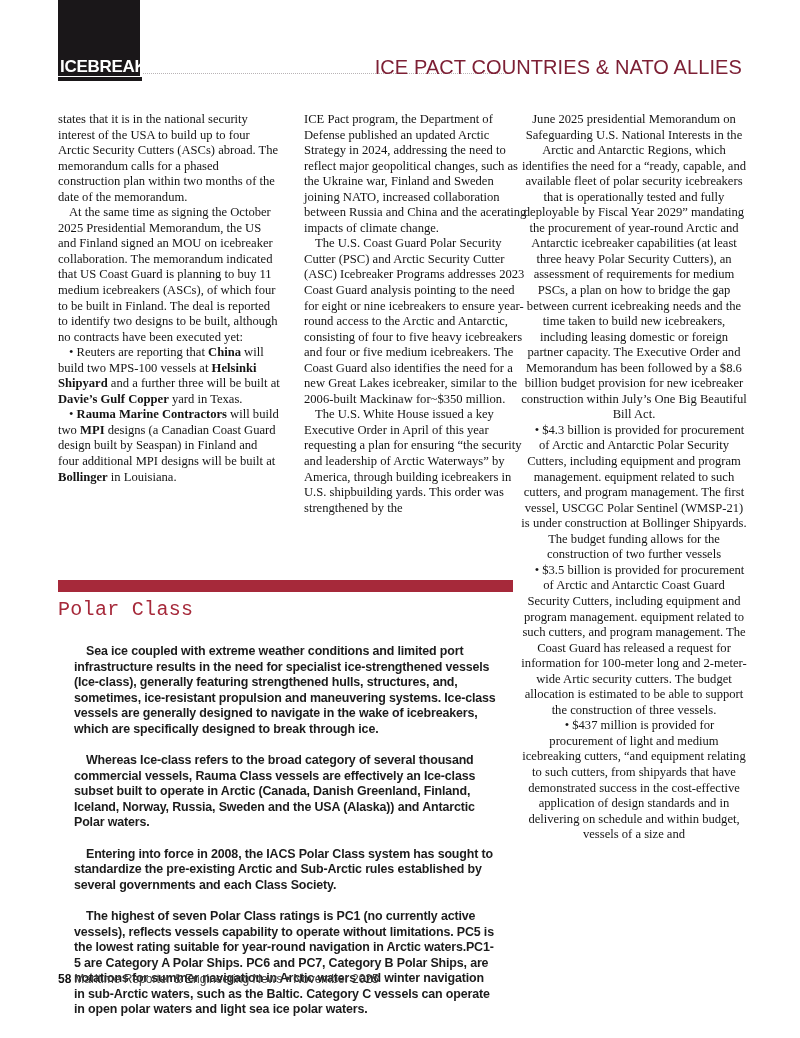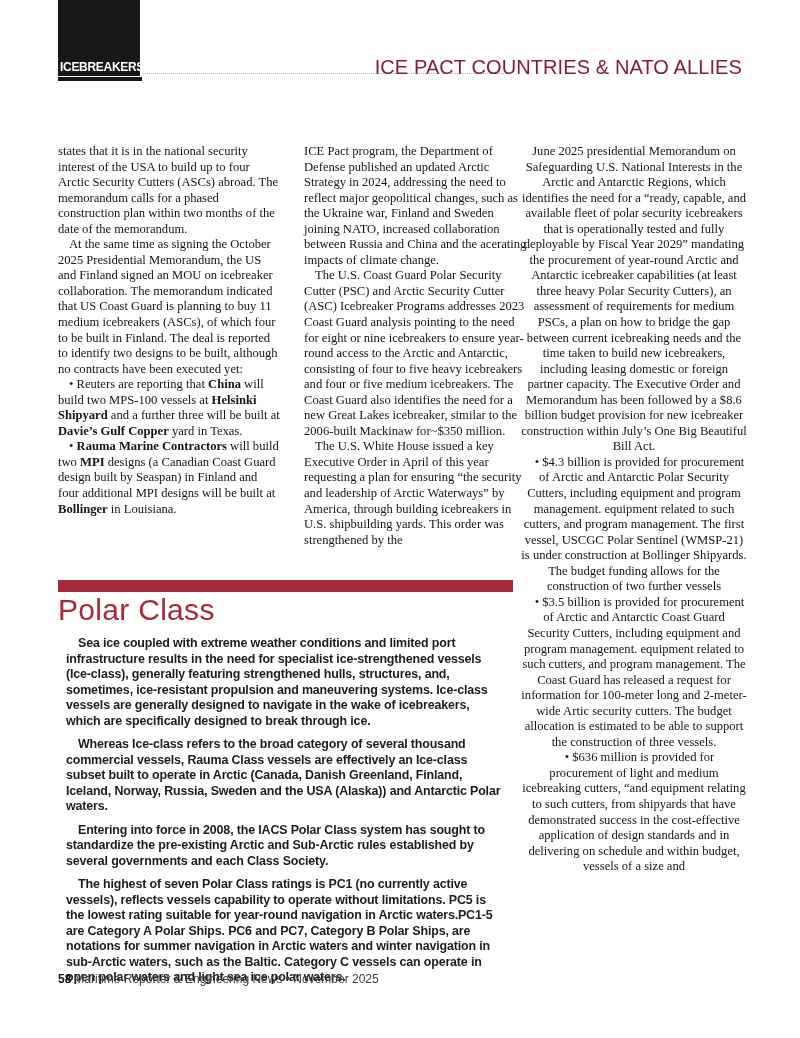--- a/index.html
+++ b/index.html
@@ -39,21 +39,21 @@
   }
   #kicker-label {
     position: absolute;
     left: 60px;
     top: 58px;
     height: 18px;
     line-height: 18px;
     color: #ffffff;
     font-family: "Liberation Sans", sans-serif;
     font-weight: bold;
-    font-size: 12px;
+    font-size: 17px;
     letter-spacing: -0.3px;
     white-space: nowrap;
     z-index: 4;
   }
   #kicker-rule {
     position: absolute;
     left: 58px;
     top: 77px;
     width: 84px;
     height: 4px;
@@ -84,21 +84,20 @@
   
   .column {
     position: absolute;
     top: 112px;
     width: 223px;
     font-family: "Liberation Serif", serif;
     font-size: 12.6px;
     line-height: 15.55px;
     text-align: left;
     color: #141414;
-    margin-top: 32px;
   }
   #col-1 { left: 58px; }
   #col-2 { left: 304px; }
   #col-3 { left: 521px; width: 226px; text-align: center; }
 
   .column p {
     margin: 0;
     text-indent: 0;
   }
   .column p.indent { text-indent: 11px; }
@@ -113,38 +112,38 @@
     width: 455px;
   }
   #polar-rule {
     width: 455px;
     height: 12px;
     background: #a6293a;
   }
   #polar-heading {
     margin: 0;
     padding: 0;
-    font-family: Liberation Sans, sans-serif;
+    font-family: Liberation Mono, monospace;
     font-weight: normal;
-    font-size: 30px;
+    font-size: 20px;
     line-height: 36px;
     color: #a6293a;
     letter-spacing: 0.3px;
   }
   #polar-body {
     margin-top: 1px;
     font-family: "Liberation Sans", sans-serif;
     font-weight: bold;
     font-size: 12.45px;
     line-height: 15.5px;
     color: #1c1c1c;
     letter-spacing: -0.15px;
   }
   #polar-body p {
-    margin: 8px;
+    margin: 16px;
     text-indent: 12px;
   }
 
   
   #page-footer {
     position: absolute;
     left: 58px;
     top: 972px;
     width: 700px;
     font-family: "Liberation Sans", sans-serif;
@@ -180,21 +179,21 @@
 <div id="col-2" class="column">
   <p>ICE Pact program, the Department of Defense published an updated Arctic Strategy in 2024, addressing the need to reflect major geopolitical changes, such as the Ukraine war, Finland and Sweden joining NATO, increased collaboration between Russia and China and the acerating impacts of climate change.</p>
   <p class="indent">The U.S. Coast Guard Polar Security Cutter (PSC) and Arctic Security Cutter (ASC) Icebreaker Programs  addresses 2023 Coast Guard analysis pointing to the need for eight or nine icebreakers to ensure year-round access to the Arctic and Antarctic, consisting of four to five heavy icebreakers and four or five medium icebreakers. The Coast Guard also identifies the need for a new Great Lakes icebreaker, similar to the 2006-built Mackinaw for~$350 million.</p>
   <p class="indent">The U.S. White House issued a key Executive Order in April of this year requesting a plan for ensuring “the security and leadership of Arctic Waterways” by America, through building icebreakers in U.S. shipbuilding yards. This order was strengthened by the</p>
 </div>
 
 <div id="col-3" class="column">
   <p>June 2025 presidential Memorandum on Safeguarding U.S. National Interests in the Arctic and Antarctic Regions, which identifies  the need for a “ready, capable, and available fleet of polar security icebreakers that is operationally tested and fully deployable by Fiscal Year 2029” mandating the procurement of year-round Arctic and Antarctic icebreaker capabilities (at least three heavy Polar Security Cutters), an assessment of requirements for medium PSCs, a plan on how to bridge the gap between current icebreaking needs and the time taken to build new icebreakers, including leasing domestic or foreign partner capacity. The Executive Order and Memorandum has been followed by a $8.6 billion budget provision for new icebreaker construction within July’s One Big Beautiful Bill Act.</p>
   <p class="bullet">• $4.3 billion is provided for procurement of Arctic and Antarctic Polar Security Cutters, including equipment and program management. equipment related to such cutters, and program management. The first vessel, USCGC Polar Sentinel (WMSP-21) is under construction at Bollinger Shipyards. The budget funding allows for the construction of two further vessels</p>
   <p class="bullet">• $3.5 billion is provided for procurement of Arctic and Antarctic Coast Guard Security Cutters, including equipment and program management. equipment related to such cutters, and program management. The Coast Guard has released a request for information for 100-meter long and 2-meter-wide Artic security cutters. The budget allocation is estimated to be able to support the construction of three vessels.</p>
-  <p class="bullet">• $636 million is provided for procurement of light and medium icebreaking cutters, “and equipment relating to such cutters, from shipyards that have demonstrated success in the cost-effective application of design standards and in delivering on schedule and within budget, vessels of a size and</p>
+  <p class="bullet">• $437 million is provided for procurement of light and medium icebreaking cutters, “and equipment relating to such cutters, from shipyards that have demonstrated success in the cost-effective application of design standards and in delivering on schedule and within budget, vessels of a size and</p>
 </div>
 
 <div id="polar-class-section">
   <div id="polar-rule"></div>
   <h2 id="polar-heading">Polar Class</h2>
   <div id="polar-body">
     <p>Sea ice coupled with extreme weather conditions and limited port infrastructure results in the need for specialist ice-strengthened vessels (Ice-class), generally featuring strengthened hulls, structures, and, sometimes, ice-resistant propulsion and maneuvering systems. Ice-class vessels are generally designed to navigate in the wake of icebreakers, which are specifically designed to break through ice.</p>
     <p>Whereas Ice-class refers to the broad category of several thousand commercial vessels, Rauma Class vessels are effectively an Ice-class subset built to operate in Arctic (Canada, Danish Greenland, Finland, Iceland, Norway, Russia, Sweden and the USA (Alaska)) and Antarctic Polar waters.</p>
     <p>Entering into force in 2008, the IACS Polar Class system has sought to standardize the pre-existing Arctic and Sub-Arctic rules established by several governments and each Class Society.</p>
     <p>The highest of seven Polar Class ratings is PC1 (no currently active vessels), reflects vessels capability to operate without limitations. PC5 is the lowest rating suitable for year-round navigation in Arctic waters.PC1-5 are Category A Polar Ships. PC6 and PC7, Category B Polar Ships, are notations for summer navigation in Arctic waters and winter navigation in sub-Arctic waters, such as the Baltic. Category C vessels can operate in open polar waters and light sea ice polar waters.</p>

